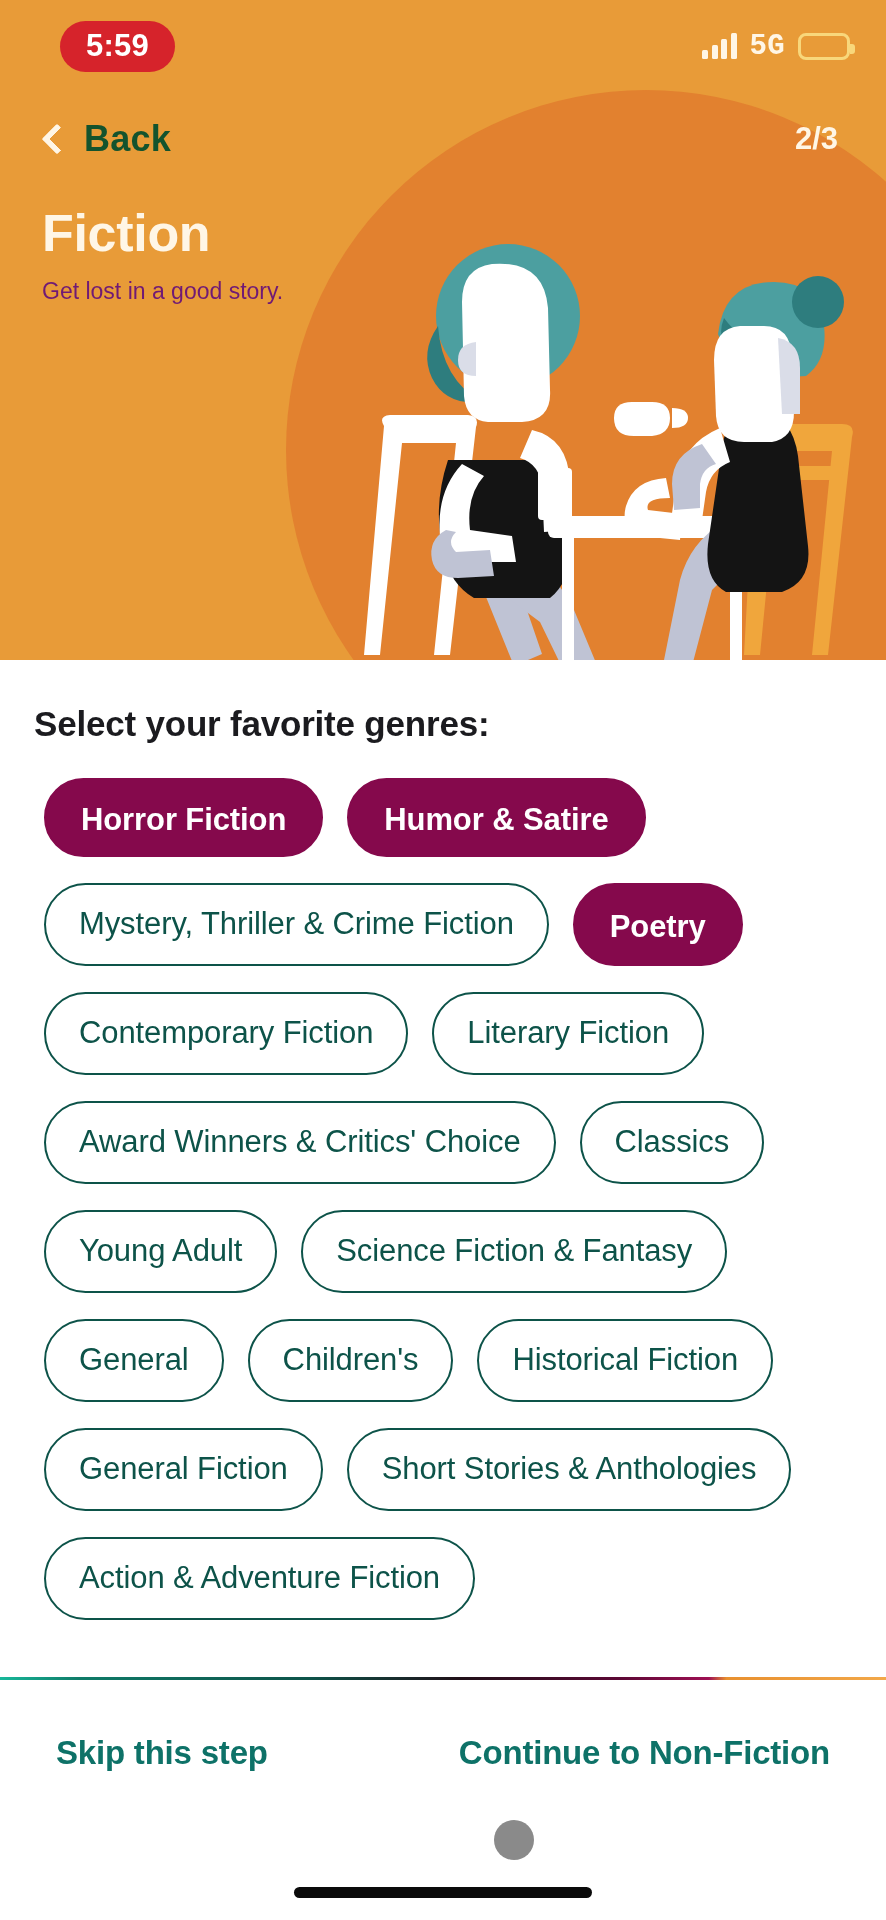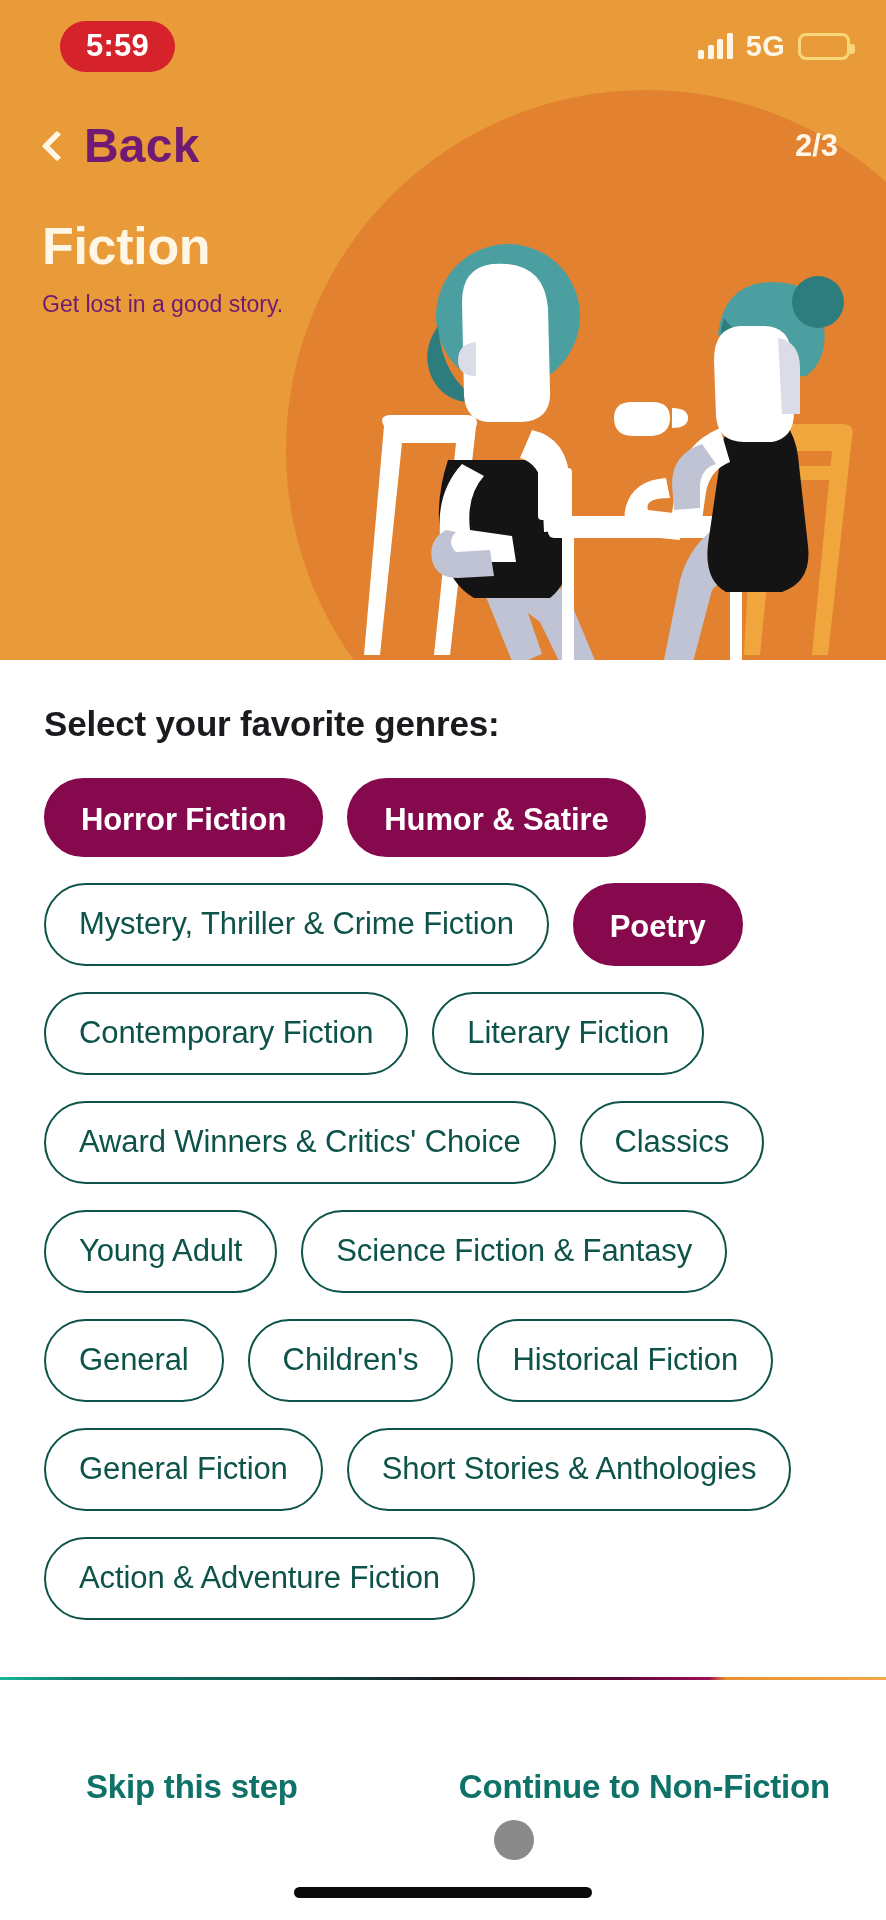--- a/index.html
+++ b/index.html
@@ -85,20 +85,21 @@
   .signal i:nth-child(1) { height: 9px; }
   .signal i:nth-child(2) { height: 14px; }
   .signal i:nth-child(3) { height: 20px; }
   .signal i:nth-child(4) { height: 26px; }
 
   .net-label {
     color: #FFF6E6;
     font-size: 29px;
     font-weight: bold;
     letter-spacing: 0.3px;
+    font-family: Liberation Mono, monospace;
   }
 
   .battery {
     position: relative;
     width: 52px;
     height: 27px;
     border: 3px solid #F8D77B;
     border-radius: 8px;
     padding: 2.5px;
   }
@@ -141,22 +142,22 @@
   .chev {
     display: block;
     width: 22px;
     height: 22px;
     border-left: 6px solid #FFF6E6;
     border-bottom: 6px solid #FFF6E6;
     transform: rotate(45deg);
     border-radius: 2px;
   }
   .back-label {
-    color: #701a75;
-    font-size: 48px;
+    color: #14532d;
+    font-size: 36px;
     font-weight: bold;
     letter-spacing: 0.2px;
   }
 
   .step-count {
     color: #FFF6E6;
     font-size: 31px;
     font-weight: bold;
   }
 
@@ -198,21 +199,21 @@
     flex: 1 1 auto;
     padding: 44px 0 0 0;
     background: #ffffff;
     overflow: hidden;
   }
 
   .section-title {
     font-size: 35px;
     font-weight: bold;
     color: #1B1B1F;
-    padding: 0 34px 0 44px;
+    padding: 0 34px 0 34px;
     letter-spacing: -0.2px;
   }
 
   .chips {
     display: flex;
     flex-wrap: wrap;
     gap: 26px 24px;
     padding: 34px 34px 0 44px;
     align-content: flex-start;
   }
@@ -257,22 +258,21 @@
     flex: 0 0 auto;
     position: relative;
     background: #ffffff;
     height: 240px;
     padding-top: 50px;
   }
 
   .footer-actions {
     display: flex;
     justify-content: space-between;
-    padding: 0 54px 0 84px;
-    margin-top: 34px;
+    padding: 0 54px 0 54px;
   }
 
   .footer-btn {
     background: none;
     border: none;
     color: #0E7268;
     font-size: 33px;
     font-weight: bold;
     cursor: pointer;
     letter-spacing: -0.2px;

